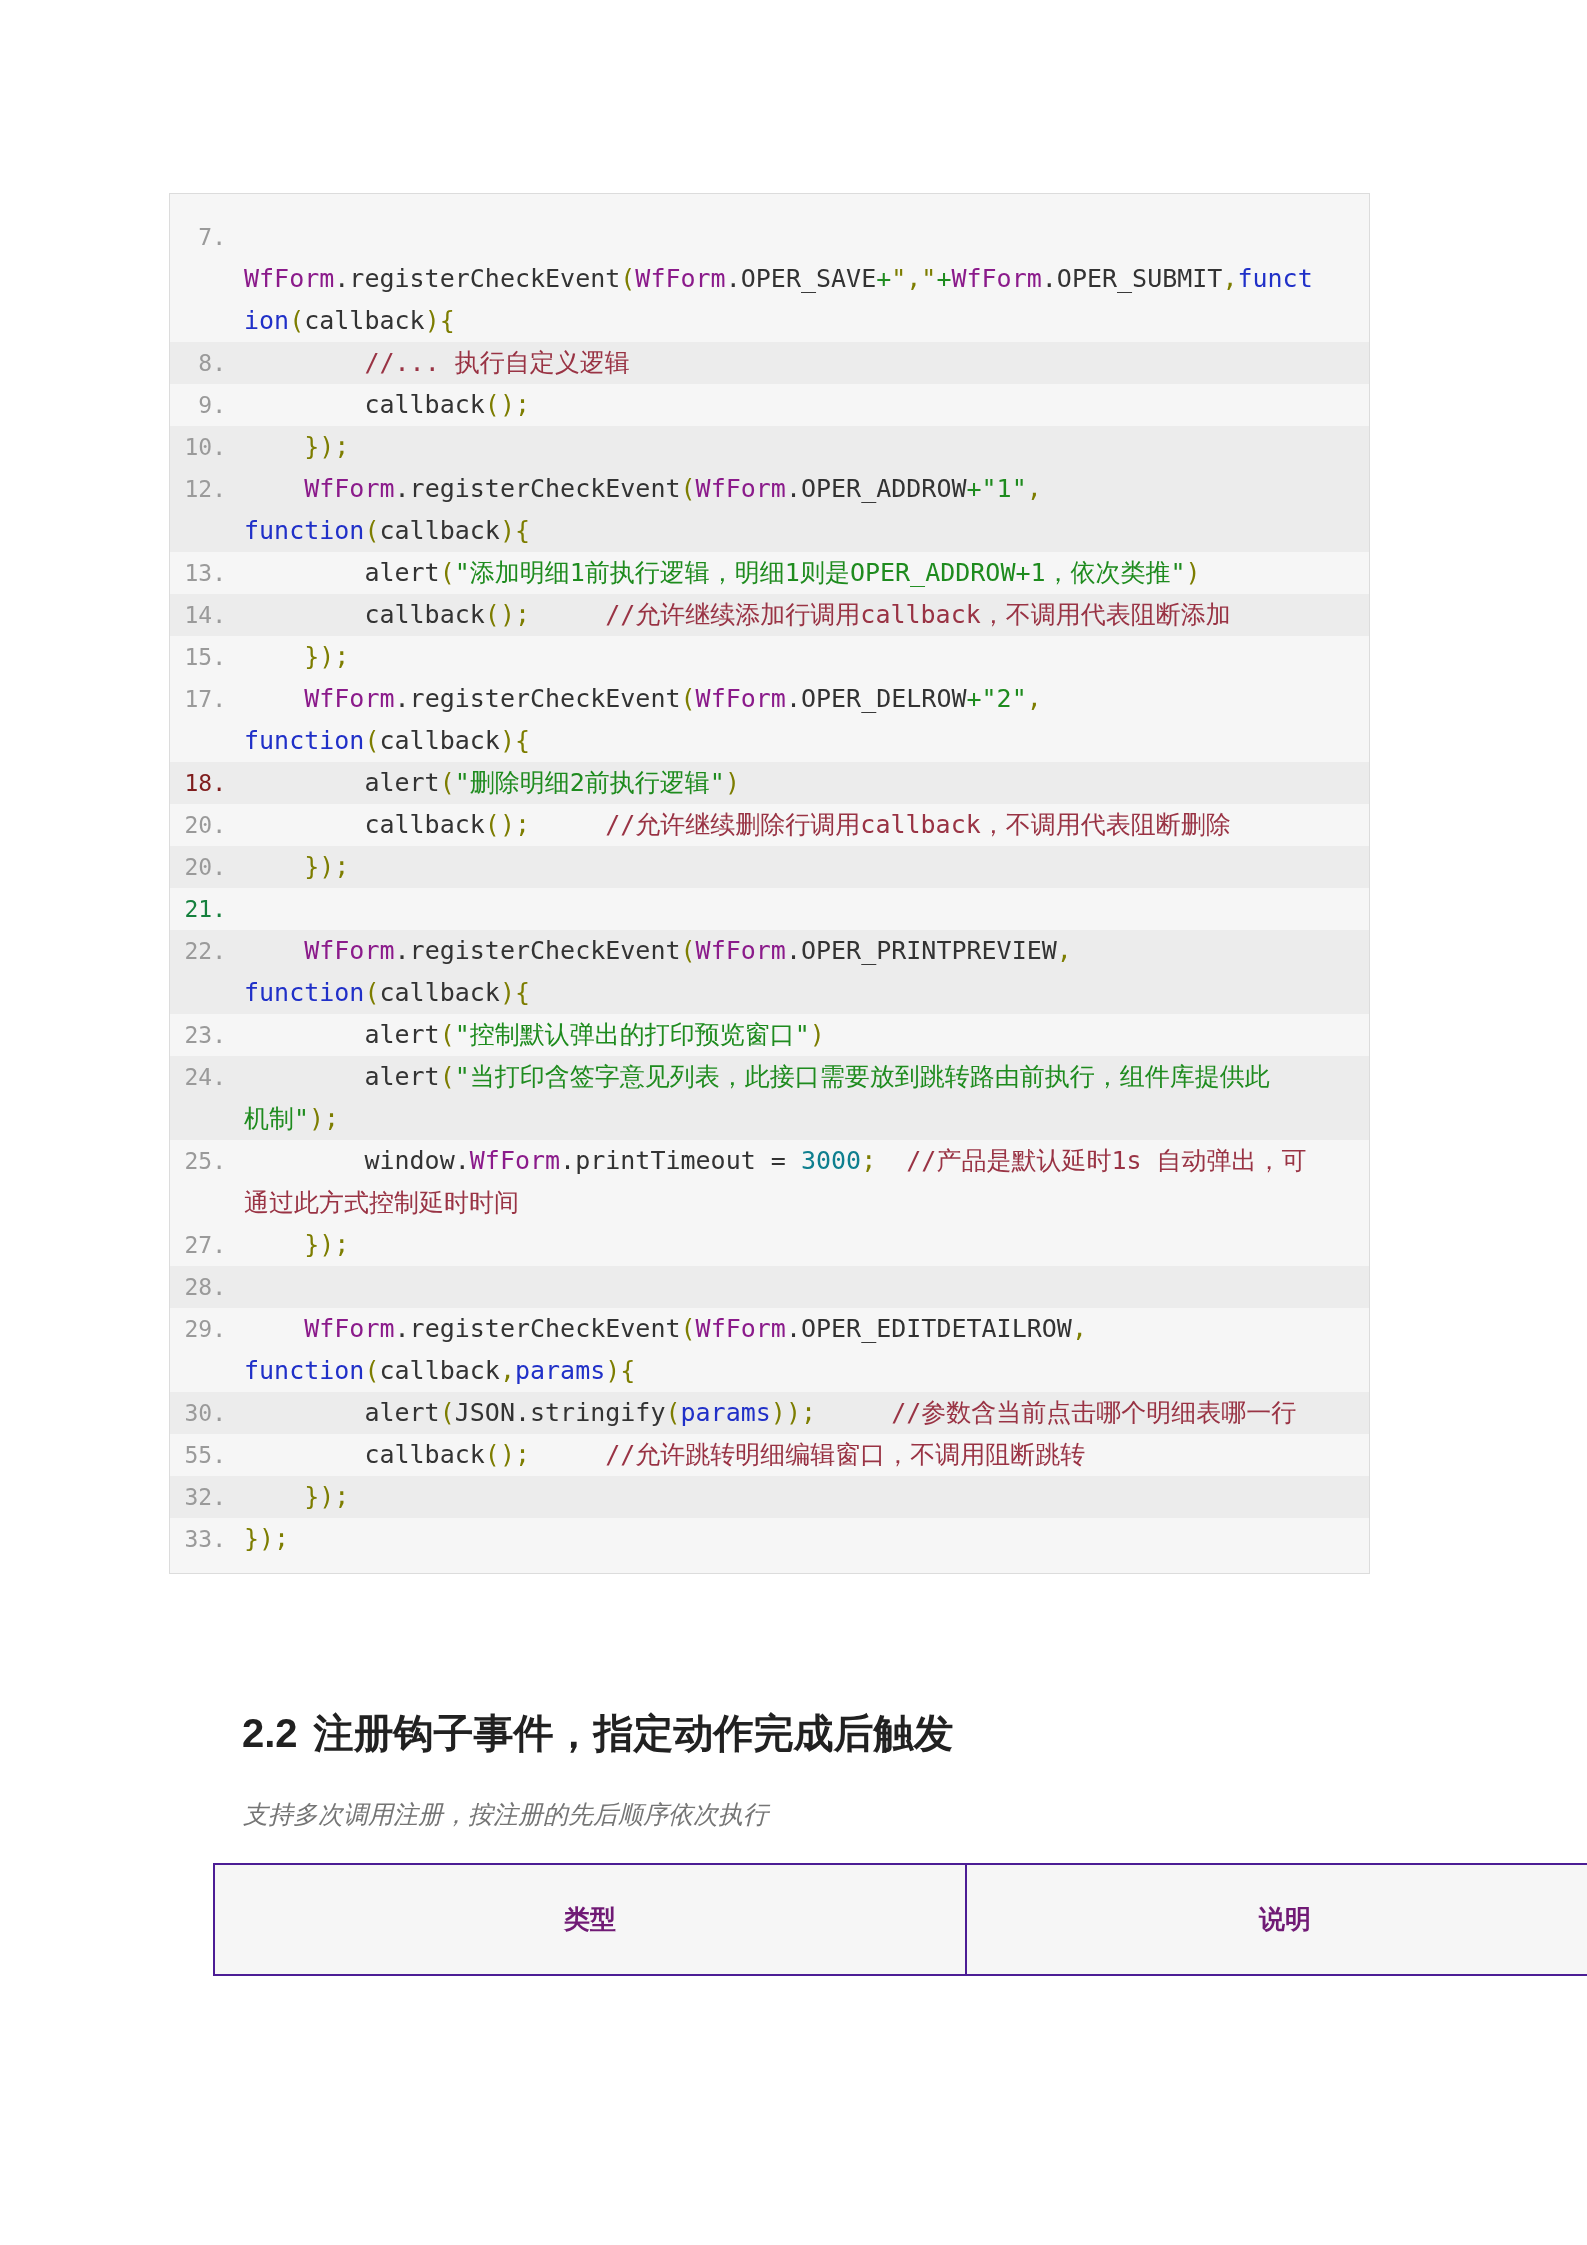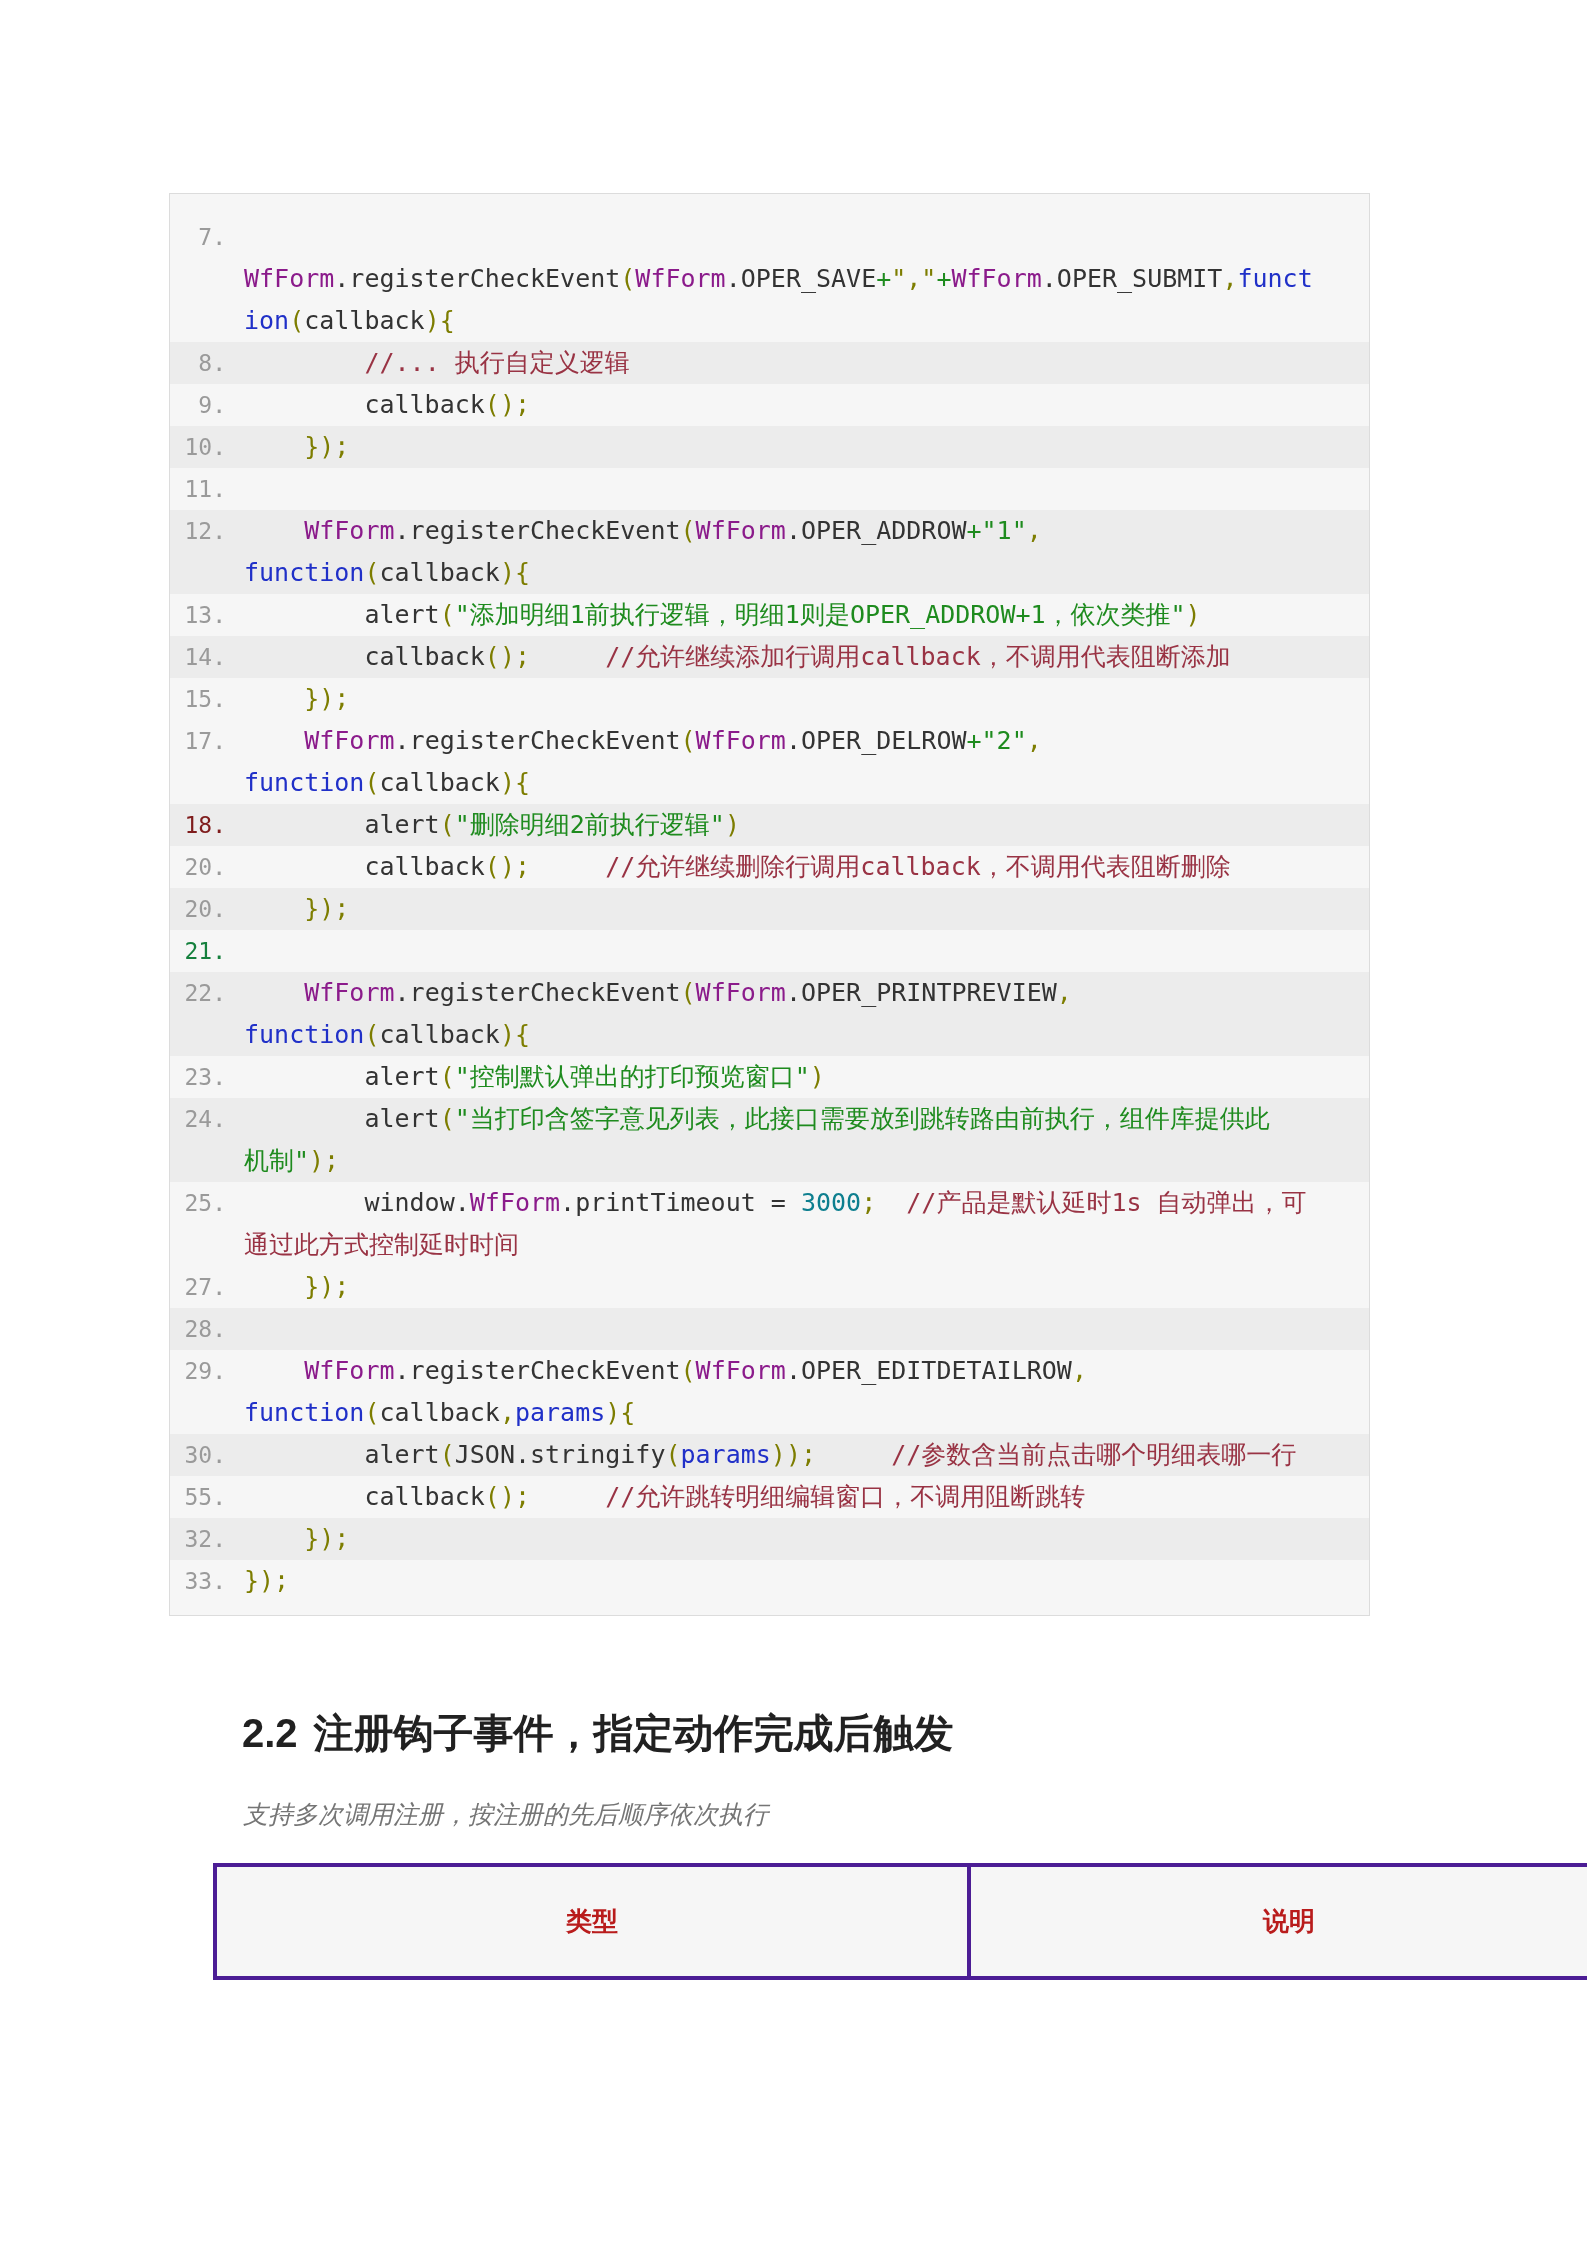--- a/index.html
+++ b/index.html
@@ -40,23 +40,23 @@
   .sec-note{
     position:absolute;left:243px;top:1798px;margin:0;
     font-size:25px;font-style:italic;color:#757575;white-space:nowrap;
   }
   
   .doc-table{
     position:absolute;left:213px;top:1863px;width:1382px;
     border-collapse:collapse;table-layout:fixed;
   }
   .doc-table th{
-    background:#f6f6f6;border:4px solid #4c1d95;
+    background:#f6f6f6;border:2px solid #4c1d95;
     height:107px;text-align:center;vertical-align:middle;
-    font-size:26px;font-weight:700;color:#b91c1c;
+    font-size:26px;font-weight:700;color:#701a75;
   }
   .doc-table .col-type{width:748px;}
   .doc-table .col-desc{width:634px;}
 </style>
 </head>
 <body>
 
 <div class="code-block" id="codeBlock">
     <div class="cline">
       <span class="gut" style="color: rgb(154, 154, 154);">7.</span>
@@ -75,26 +75,20 @@
     <div class="cline">
       <span class="gut" style="color: rgb(154, 154, 154);">9.</span>
       <div class="ct">
         <div class="crow"><span style="color: rgb(51, 51, 51);">        callback</span><span style="color: rgb(125, 125, 0);">();</span></div>
       </div>
     </div>
     <div class="cline even">
       <span class="gut" style="color: rgb(154, 154, 154);">10.</span>
       <div class="ct">
         <div class="crow"><span style="color: rgb(51, 51, 51);">    </span><span style="color: rgb(125, 125, 0);">});</span></div>
-      </div>
-    </div>
-    <div class="cline">
-      <span class="gut" style="color: rgb(154, 154, 154);">11.</span>
-      <div class="ct">
-        <div class="crow"></div>
       </div>
     </div>
     <div class="cline even">
       <span class="gut" style="color: rgb(154, 154, 154);">12.</span>
       <div class="ct">
         <div class="crow"><span style="color: rgb(51, 51, 51);">    </span><span style="color: rgb(139, 27, 139);">WfForm</span><span style="color: rgb(51, 51, 51);">.registerCheckEvent</span><span style="color: rgb(125, 125, 0);">(</span><span style="color: rgb(139, 27, 139);">WfForm</span><span style="color: rgb(51, 51, 51);">.OPER_ADDROW</span><span style="color: rgb(30, 139, 30);">+"1"</span><span style="color: rgb(125, 125, 0);">,</span></div>
         <div class="crow"><span style="color: rgb(32, 48, 200);">function</span><span style="color: rgb(125, 125, 0);">(</span><span style="color: rgb(51, 51, 51);">callback</span><span style="color: rgb(125, 125, 0);">){</span></div>
       </div>
     </div>
     <div class="cline">

